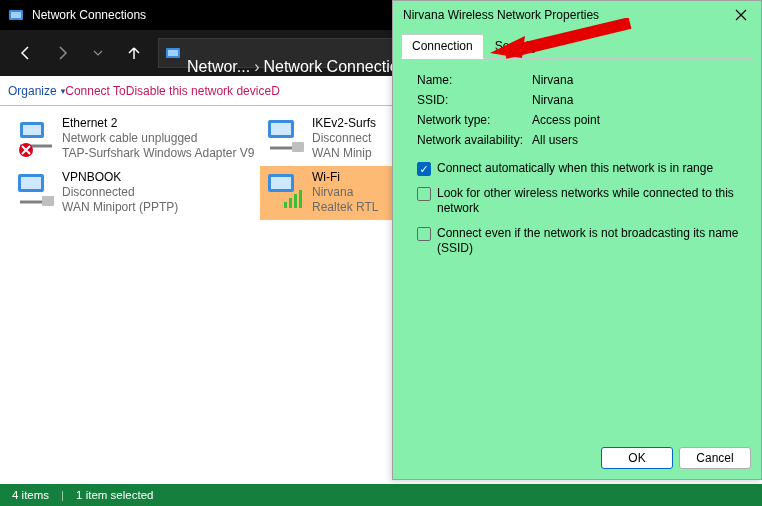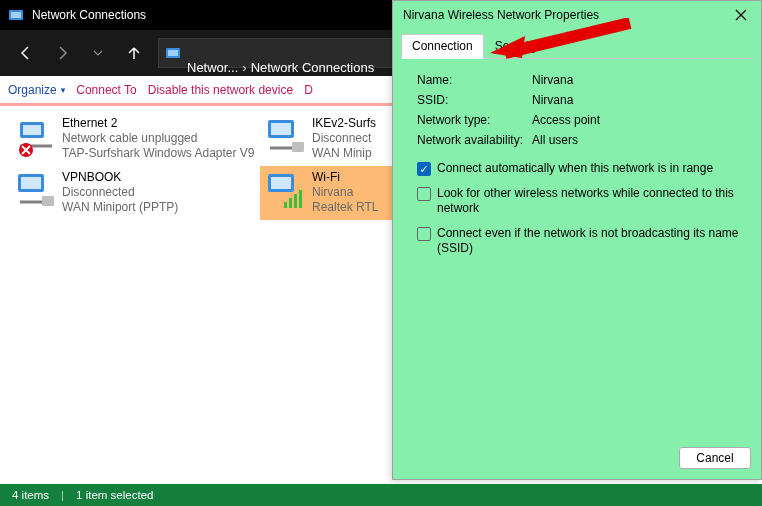--- a/index.html
+++ b/index.html
@@ -9,25 +9,25 @@
   .titlebar { background: #000; color: #fff; height: 30px; display: flex; align-items: center; padding: 0 8px; gap: 8px; }
   .titlebar .icon { width: 16px; height: 16px; display: inline-flex; }
   .titlebar .title { font-size: 12px; }
 
   
   .navbar { background: #191919; color: #fff; height: 46px; display: flex; align-items: center; padding: 0 12px; gap: 8px; }
   .nav-btn { width: 28px; height: 28px; display: flex; align-items: center; justify-content: center; color: #fff; }
   .nav-btn.disabled { opacity: 0.5; }
   .addr-wrap { flex: 1 1 auto; display: flex; align-items: center; background: #2a2a2a; border: 1px solid #3a3a3a; height: 30px; padding: 0 6px; gap: 6px; margin-left: 2px; }
   .addr-icon { width: 16px; height: 16px; display:inline-flex; }
-  .breadcrumb { display: flex; align-items: center; gap: 4px; font-size: 13px; color: #fff; margin-top: 28px; }
+  .breadcrumb { display: flex; align-items: center; gap: 4px; font-size: 16px; color: #fff; margin-top: 28px; }
   .crumb-sep { opacity: .8; }
 
   
-  .toolbar { height: 30px; display: flex; border-bottom: 3px solid #fca5a5; padding: 0 8px; gap: 11px; font-size: 12px; }
+  .toolbar { height: 30px; display: flex; border-bottom: 1px solid #fca5a5; padding: 0 8px; gap: 0; font-size: 12px; }
   .toolbar .tbtn { color: #1a4ea2; display: inline-flex; align-items: center; gap: 4px; cursor: default; }
   .toolbar .tbtn .caret { font-size: 9px; }
   .toolbar .black { color: #be185d; }
 
   
   .content { position: relative; height: calc(506px - 30px - 46px - 30px - 22px); background: #fff; padding: 6px 10px; }
   .grid { display: flex; flex-wrap: wrap; align-content: flex-start; }
   .item { width: 250px; height: 54px; display: flex; align-items: flex-start; padding: 2px 4px; gap: 4px; }
   .item.selected { background: #fdba74; }
   .item-icon { width: 44px; height: 48px; position: relative; display:flex; align-items:center; justify-content:center; }
@@ -232,20 +232,21 @@
     <div class="chkrow">
       <span class="chk"></span>
       <span>Look for other wireless networks while connected to this network</span>
     </div>
     <div class="chkrow">
       <span class="chk"></span>
       <span>Connect even if the network is not broadcasting its name (SSID)</span>
     </div>
   </div>
   <div class="dlg-buttons">
+    <div class="btn primary">OK</div>
     <div class="btn">Cancel</div>
   </div>
 </div>
 
 <svg class="arrow" width="150" height="70" viewBox="0 0 150 70">
   <path d="M140 5 L15 35" stroke="#e40000" stroke-width="12" fill="none"></path>
   <polygon points="0,35 35,18 32,40" fill="#e40000"></polygon>
 </svg>
 
 </body></html>

